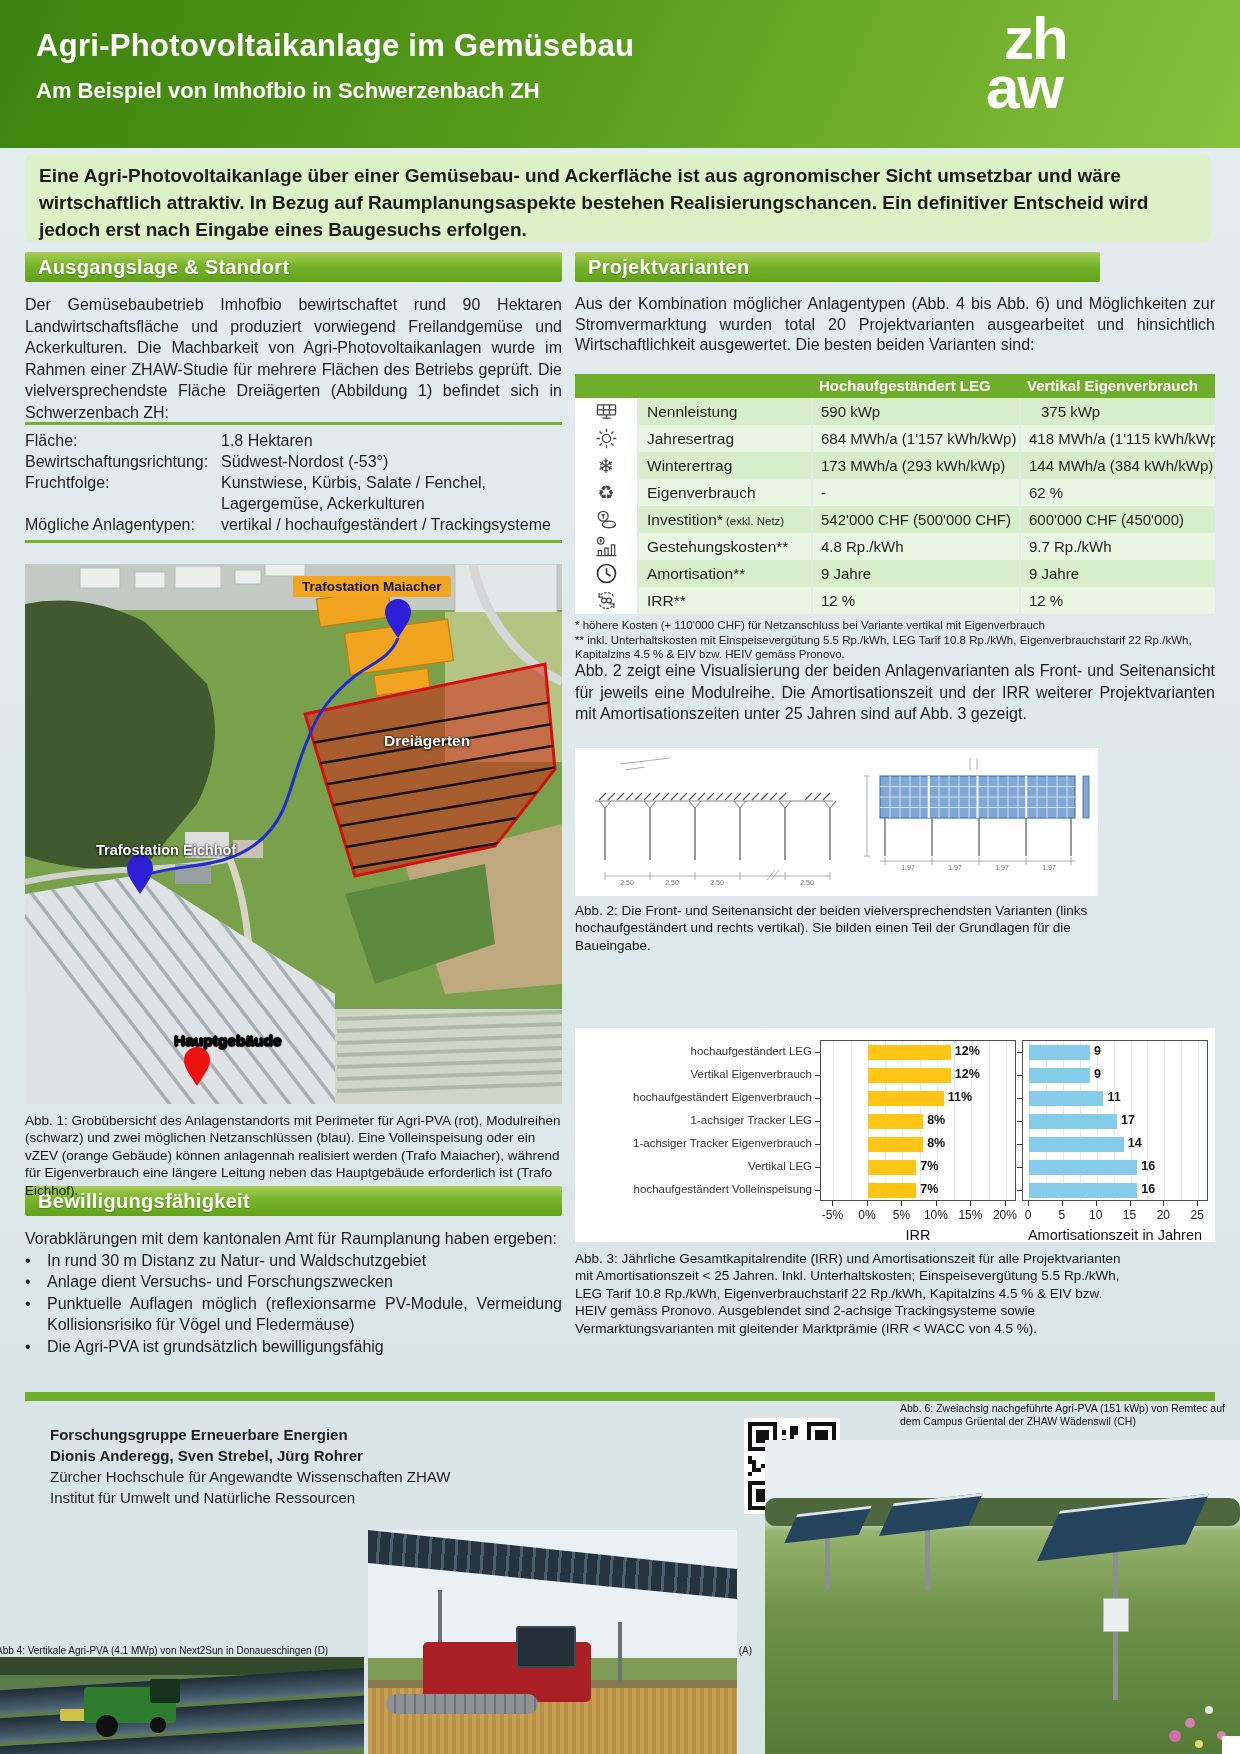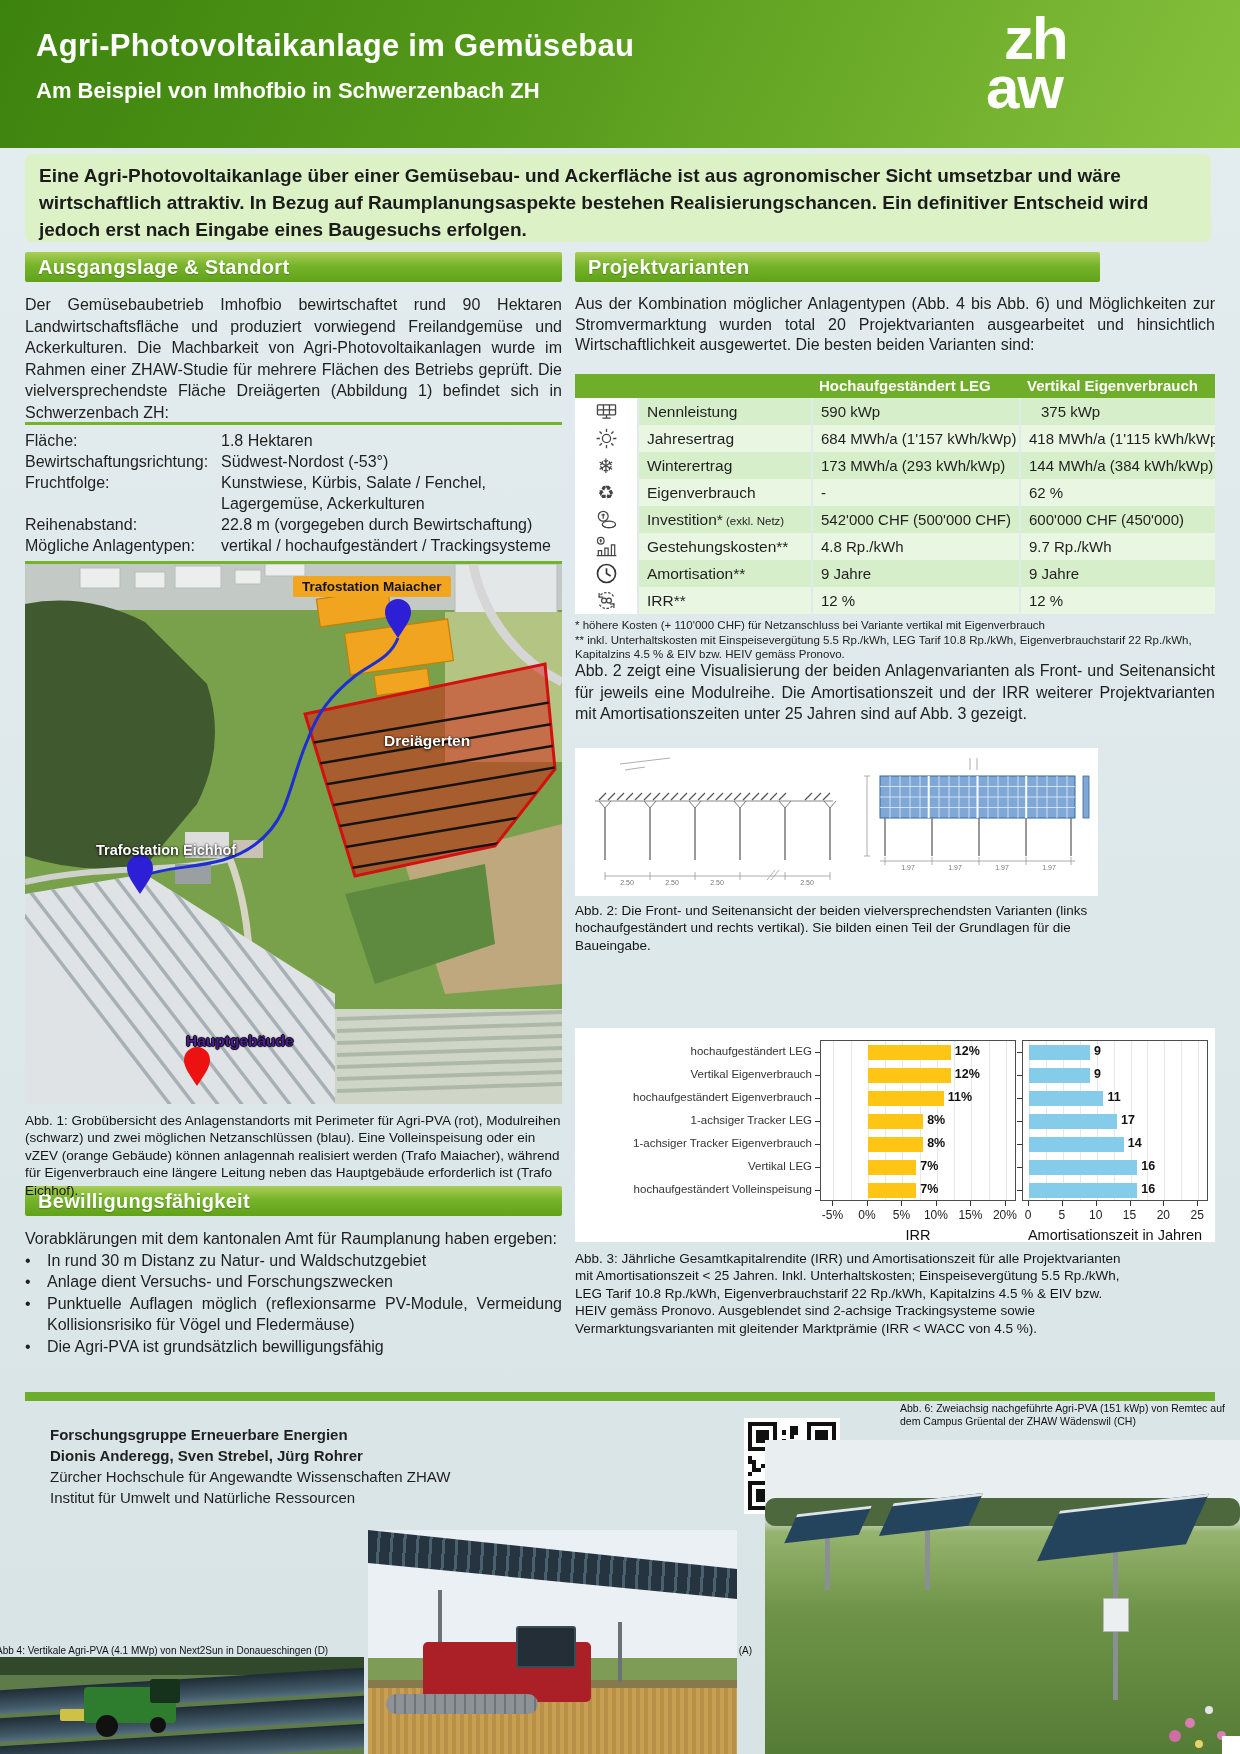--- a/index.html
+++ b/index.html
@@ -31,21 +31,21 @@
   .facts{left:25px;top:422px;width:537px;border-top:3px solid #74b42a;border-bottom:3px solid #74b42a;padding:5px 0;}
   .fact-row{display:flex;font-size:16px;line-height:21px;}
   .fact-label{width:196px;flex:none;}
   .fact-value{flex:1;white-space:pre-line;}
   
   .map{left:25px;top:564px;width:537px;height:540px;background:#79a14b;overflow:hidden;}
   .map-label{position:absolute;font-weight:bold;white-space:nowrap;padding-left:29px;}
   .lbl-maiacher{left:268px;top:12px;background:#f2a51e;color:#141414;font-size:13.5px;padding:3px 9px;border-radius:2px;}
   .lbl-drei{left:330px;top:168px;color:#fff;font-size:15.5px;text-shadow:0 1px 3px rgba(0,0,0,.9),0 0 2px rgba(0,0,0,.7);}
   .lbl-eichhof{left:42px;top:278px;color:#fff;font-size:14.5px;text-shadow:0 1px 3px rgba(0,0,0,.9),0 0 2px rgba(0,0,0,.7);}
-  .lbl-haupt{left:132px;top:468px;color:#4c1d95;font-size:15.5px;
+  .lbl-haupt{left:120px;top:468px;color:#000000;font-size:15.5px;
     text-shadow:-1px 0 1px #000,1px 0 1px #000,0 -1px 1px #000,0 1px 1px #000;}
   .cap{font-size:13.5px;line-height:17.4px;color:#161616;}
   .cap1{left:25px;top:1112px;width:537px;}
   
   .permit{left:25px;top:1228px;width:537px;font-size:16px;line-height:21.5px;}
   .bullet-row{display:flex;}
   .bullet-dot{width:22px;flex:none;}
   .bullet-text{flex:1;text-align:justify;}
   
   .vtable{left:575px;top:374px;width:640px;}
@@ -145,24 +145,20 @@
       <div class="fact-row">
         <div class="fact-label">Bewirtschaftungsrichtung:</div>
         <div class="fact-value">Südwest-Nordost (-53°)</div>
       </div>
       <div class="fact-row">
         <div class="fact-label">Fruchtfolge:</div>
         <div class="fact-value">Kunstwiese, Kürbis, Salate / Fenchel,
 Lagergemüse, Ackerkulturen</div>
       </div>
       <div class="fact-row">
-        <div class="fact-label">Reihenabstand:</div>
-        <div class="fact-value">22.8 m (vorgegeben durch Bewirtschaftung)</div>
-      </div>
-      <div class="fact-row">
         <div class="fact-label">Mögliche Anlagentypen:</div>
         <div class="fact-value">vertikal / hochaufgeständert / Trackingsysteme</div>
       </div>
     </div>
 
   <div class="abs map">
     <svg width="537" height="540" viewBox="0 0 537 540">
       <rect x="0" y="0" width="537" height="540" fill="#79a14b"></rect>
       <rect x="0" y="0" width="537" height="46" fill="#c3cac6"></rect>
       <g fill="#eceeee" stroke="#b9bcbc" stroke-width="1">

